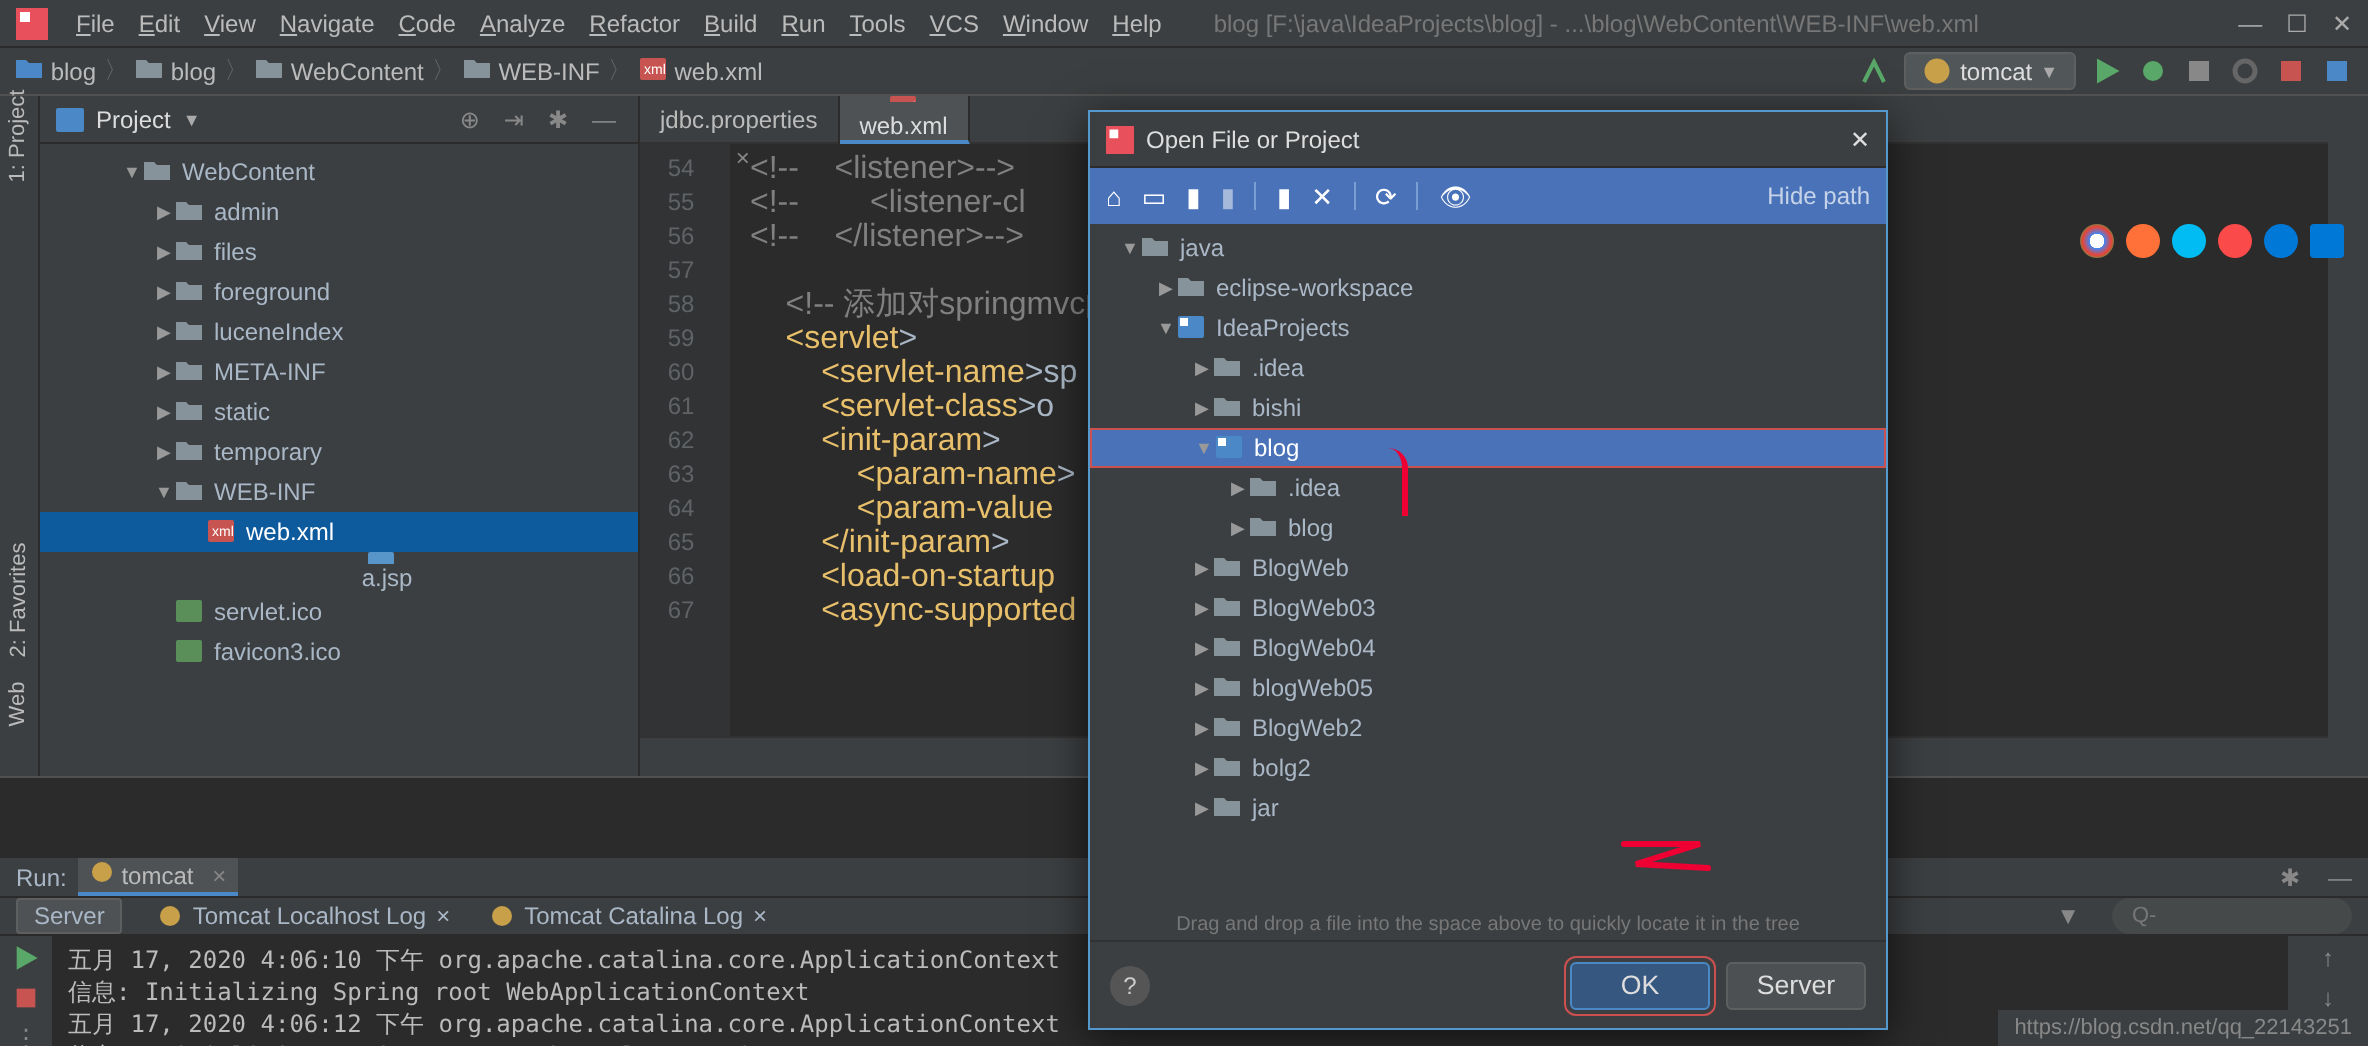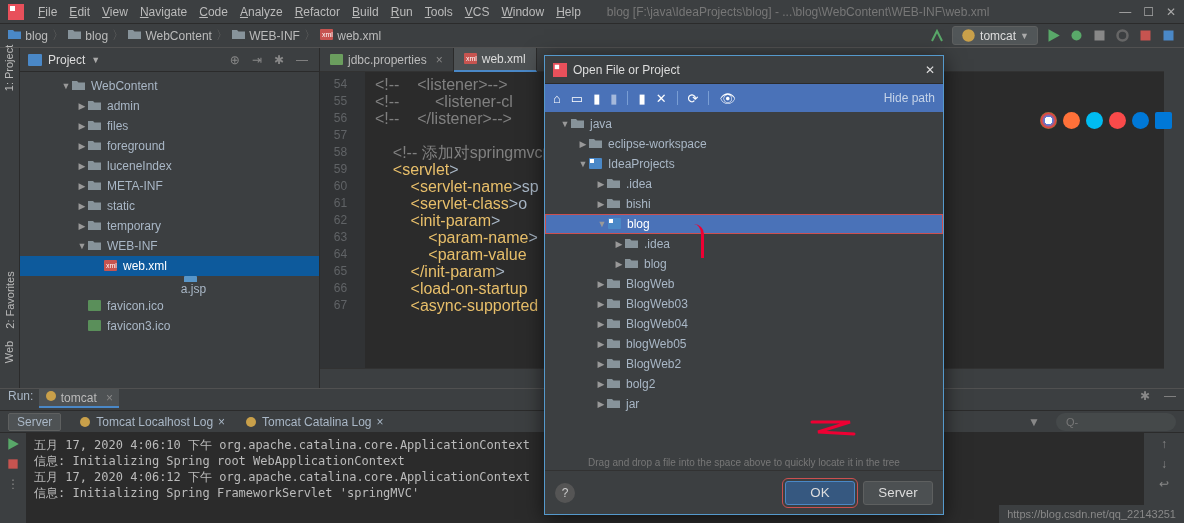--- a/index.html
+++ b/index.html
@@ -23,31 +23,31 @@
 .project-header { height: 24px; display: flex; align-items: center; padding: 0 8px; border-bottom: 1px solid #2b2b2b; gap: 6px; color: #ddd; }
 .project-header .spacer { flex: 1; }
 .project-header .hicon { color: #888; cursor: pointer; padding: 0 3px; }
 .tree { padding: 4px 0; overflow: auto; }
 .tree-row { display: flex; align-items: center; height: 20px; padding-right: 8px; white-space: nowrap; cursor: pointer; }
 .tree-row.sel { background: #0d5a9c; color: #fff; }
 .chev { width: 12px; display: inline-flex; justify-content: center; color: #999; font-size: 9px; }
 .ticon { width: 15px; height: 13px; margin-right: 4px; }
 .editor { flex: 1; background: #2b2b2b; display: flex; flex-direction: column; min-width: 0; }
 .editor-tabs { height: 24px; background: #3c3f41; display: flex; align-items: center; border-bottom: 1px solid #323232; }
-.editor-tab { height: 24px; display: flex; align-items: center; gap: 5px; padding: 0 10px; color: #bbb; border-right: 1px solid #2b2b2b; }
+.editor-tab { height: 24px; display: flex; align-items: center; gap: 5px; padding: 0 10px; color: #bbb; border-right: 1px solid #2b2b2b; flex-direction: column; }
 .editor-tab.active { background: #4e5254; border-bottom: 2px solid #4a88c7; color: #ddd; }
 .editor-body { display: flex; flex: 1; font-family: Consolas, monospace; overflow: hidden; }
 .gutter { background: #313335; color: #606366; width: 45px; text-align: center; padding: 4px 8px 4px 4px; line-height: 17px; font-size: 12px; }
 .code { padding: 4px 0 4px 10px; line-height: 17px; font-size: 16px; white-space: pre; }
 .code .cmt { color: #808080; }
 .code .tag { color: #e8bf6a; }
 .editor-status { height: 20px; background: #3c3f41; text-align: center; font-style: italic; color: #777; line-height: 20px; font-size: 11px; border-top: 1px solid #323232; }
 .right-gutter { width: 20px; background: #3c3f41; }
 .run-panel { height: 135px; border-top: 1px solid #515151; display: flex; flex-direction: column; background: #2b2b2b; }
-.run-header { height: 22px; background: #3c3f41; display: flex; align-items: flex-start; padding: 0 8px; gap: 6px; border-bottom: 1px solid #2b2b2b; }
+.run-header { height: 22px; background: #3c3f41; display: flex; align-items: center; padding: 0 8px; gap: 6px; border-bottom: 1px solid #2b2b2b; margin-top: 40px; }
 .run-tab { padding: 1px 6px; color: #bbb; }
 .run-tab.active { border-bottom: 2px solid #4a88c7; background: #4e5254; }
 .run-tab .close { color: #888; margin-left: 6px; }
 .run-sub { height: 22px; background: #3c3f41; display: flex; align-items: center; padding: 0 8px; gap: 4px; border-bottom: 1px solid #2b2b2b; }
 .run-sub .server-btn { padding: 1px 8px; background: #4e5254; border: 1px solid #5e6060; border-radius: 2px; margin-right: 6px; }
 .run-sub .sub-tab { display:flex; align-items:center; gap:5px; padding: 1px 8px; }
 .run-content { display: flex; flex: 1; }
 .run-left-icons { width: 26px; background: #3c3f41; display: flex; flex-direction: column; align-items: center; padding-top: 4px; gap: 6px; }
 .console { padding: 4px 8px; font-family: Consolas, monospace; font-size: 12px; color: #bbb; line-height: 16px; white-space: pre; overflow: hidden; flex: 1; border-right: 1px solid #2b2b2b; }
 .status-bar { position: absolute; bottom: 0; right: 0; height: 18px; background: #3c3f41; padding: 0 8px; font-size: 11px; color: #888; display: flex; align-items: center; }
@@ -286,21 +286,21 @@
           <svg class="ticon">
             <use href="#jsp"></use>
           </svg>
           <span>a.jsp</span>
         </div>
         <div class="tree-row" style="padding-left: 56px;">
           <span class="chev"></span>
           <svg class="ticon">
             <use href="#img"></use>
           </svg>
-          <span>favicon.ico</span>
+          <span>servlet.ico</span>
         </div>
         <div class="tree-row" style="padding-left: 56px;">
           <span class="chev"></span>
           <svg class="ticon">
             <use href="#img"></use>
           </svg>
           <span>favicon3.ico</span>
         </div>
       </div>
   </div>

